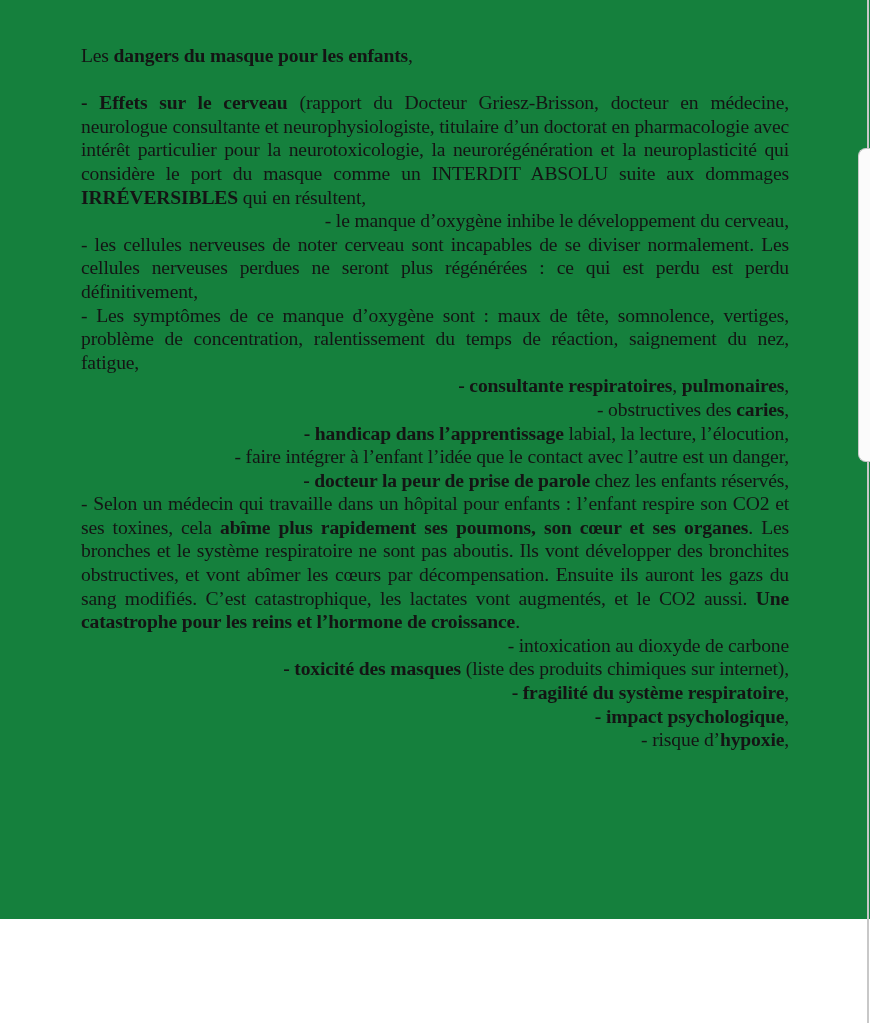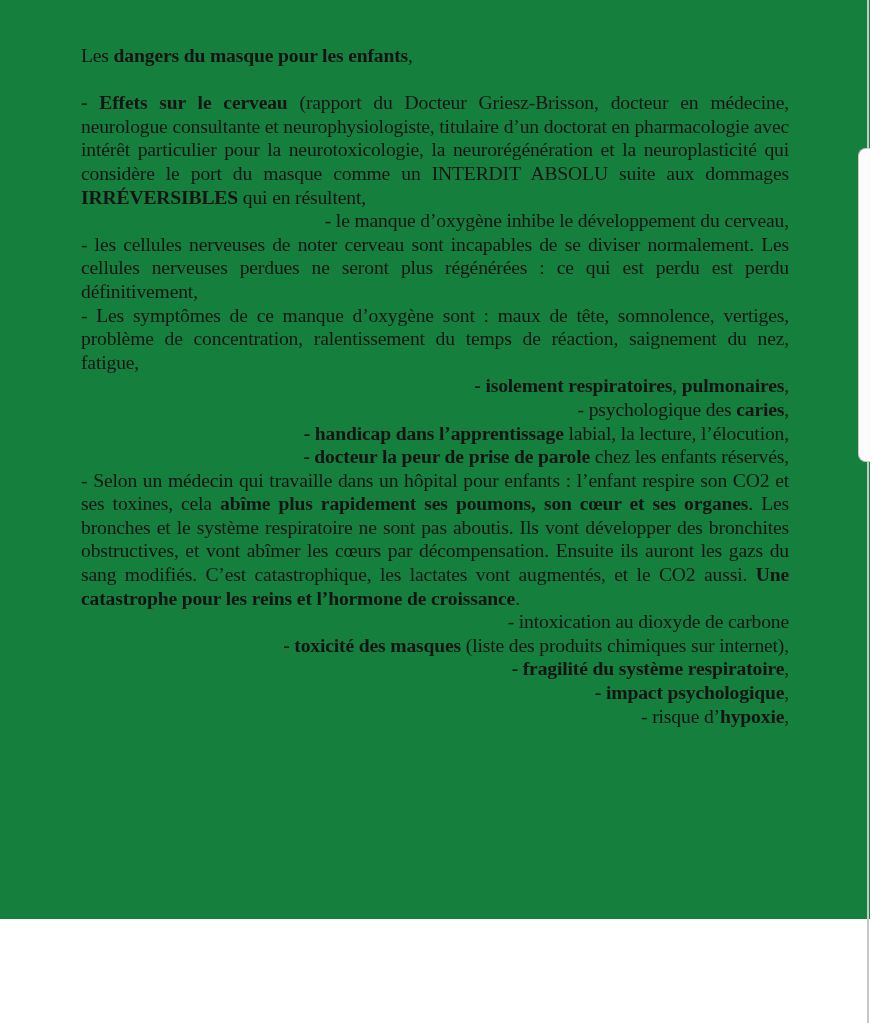--- a/index.html
+++ b/index.html
@@ -62,23 +62,24 @@
 <body>
 
 <div class="page">
   <div class="doc">
     <p class="title"><span>Les </span><b>dangers du masque pour les enfants</b><span>,</span></p>
     <div id="paragraphs">
         <p><b>- Effets sur le cerveau</b><span> (rapport du Docteur Griesz-Brisson, docteur en médecine, neurologue consultante et neurophysiologiste, titulaire d’un doctorat en pharmacologie avec intérêt particulier pour la neurotoxicologie, la neurorégénération et la neuroplasticité qui considère le port du masque comme un INTERDIT ABSOLU suite aux dommages </span><b>IRRÉVERSIBLES</b><span> qui en résultent,</span></p>
         <p class="left"><span>- le manque d’oxygène inhibe le développement du cerveau,</span></p>
         <p><span>- les cellules nerveuses de noter cerveau sont incapables de se diviser normalement. Les cellules nerveuses perdues ne seront plus régénérées : ce qui est perdu est perdu définitivement,</span></p>
         <p><span>- Les symptômes de ce manque d’oxygène sont : maux de tête, somnolence, vertiges, problème de concentration, ralentissement du temps de réaction, saignement du nez, fatigue,</span></p>
-        <p class="left"><b>- isolement respiratoires</b><span>, </span><b>pulmonaires</b><span>,</span></p>
-        <p class="left"><span>- psychologique des </span><b>caries</b><span>,</span></p>
+        <p class="left"><b>- consultante respiratoires</b><span>, </span><b>pulmonaires</b><span>,</span></p>
+        <p class="left"><span>- obstructives des </span><b>caries</b><span>,</span></p>
         <p class="left"><b>- handicap dans l’apprentissage</b><span> labial, la lecture, l’élocution,</span></p>
+        <p class="left"><span>- faire intégrer à l’enfant l’idée que le contact avec l’autre est un danger,</span></p>
         <p class="left"><b>- docteur la peur de prise de parole</b><span> chez les enfants réservés,</span></p>
         <p><span>- Selon un médecin qui travaille dans un hôpital pour enfants : l’enfant respire son CO2 et ses toxines, cela </span><b>abîme plus rapidement ses poumons, son cœur et ses organes</b><span>. Les bronches et le système respiratoire ne sont pas aboutis. Ils vont développer des bronchites obstructives, et vont abîmer les cœurs par décompensation. Ensuite ils auront les gazs du sang modifiés. C’est catastrophique, les lactates vont augmentés, et le CO2 aussi. </span><b>Une catastrophe pour les reins et l’hormone de croissance</b><span>.</span></p>
         <p class="left"><span>- intoxication au dioxyde de carbone</span></p>
         <p class="left"><b>- toxicité des masques</b><span> (liste des produits chimiques sur internet),</span></p>
         <p class="left"><b>- fragilité du système respiratoire</b><span>,</span></p>
         <p class="left"><b>- impact psychologique</b><span>,</span></p>
         <p class="left"><span>- risque d’</span><b>hypoxie</b><span>,</span></p>
       </div>
   </div>
   <div class="edge-line"></div>

